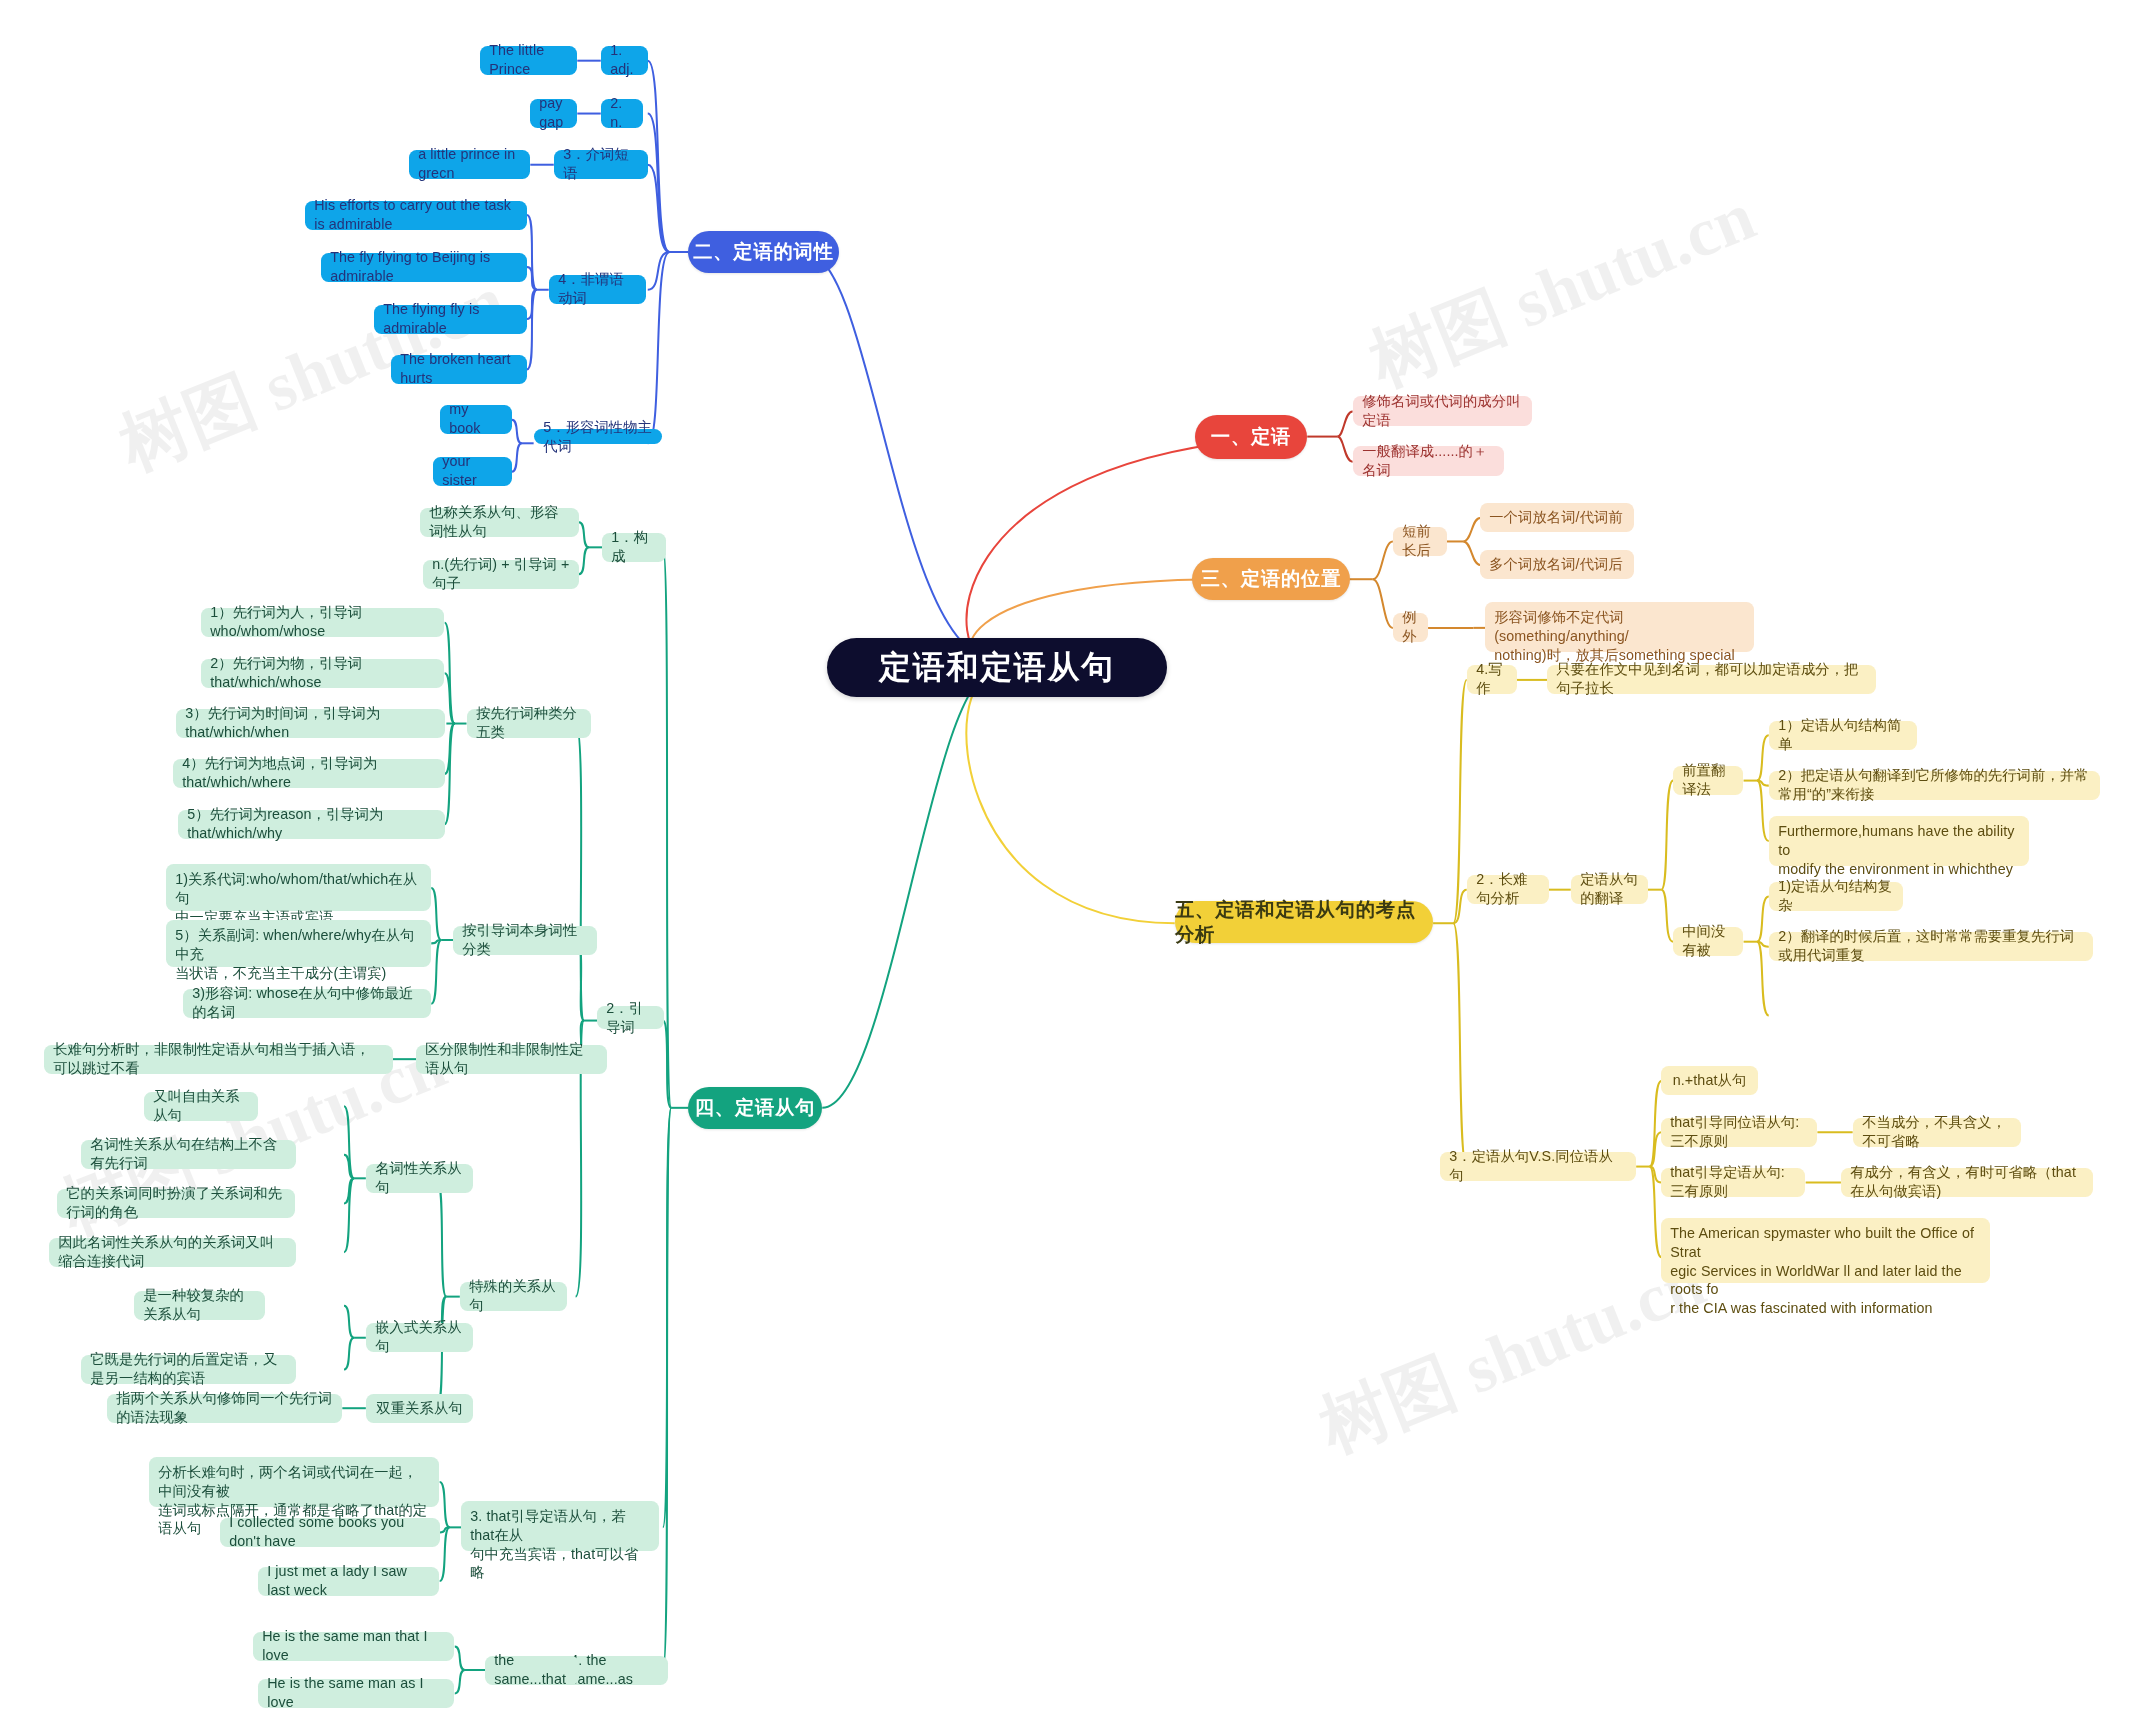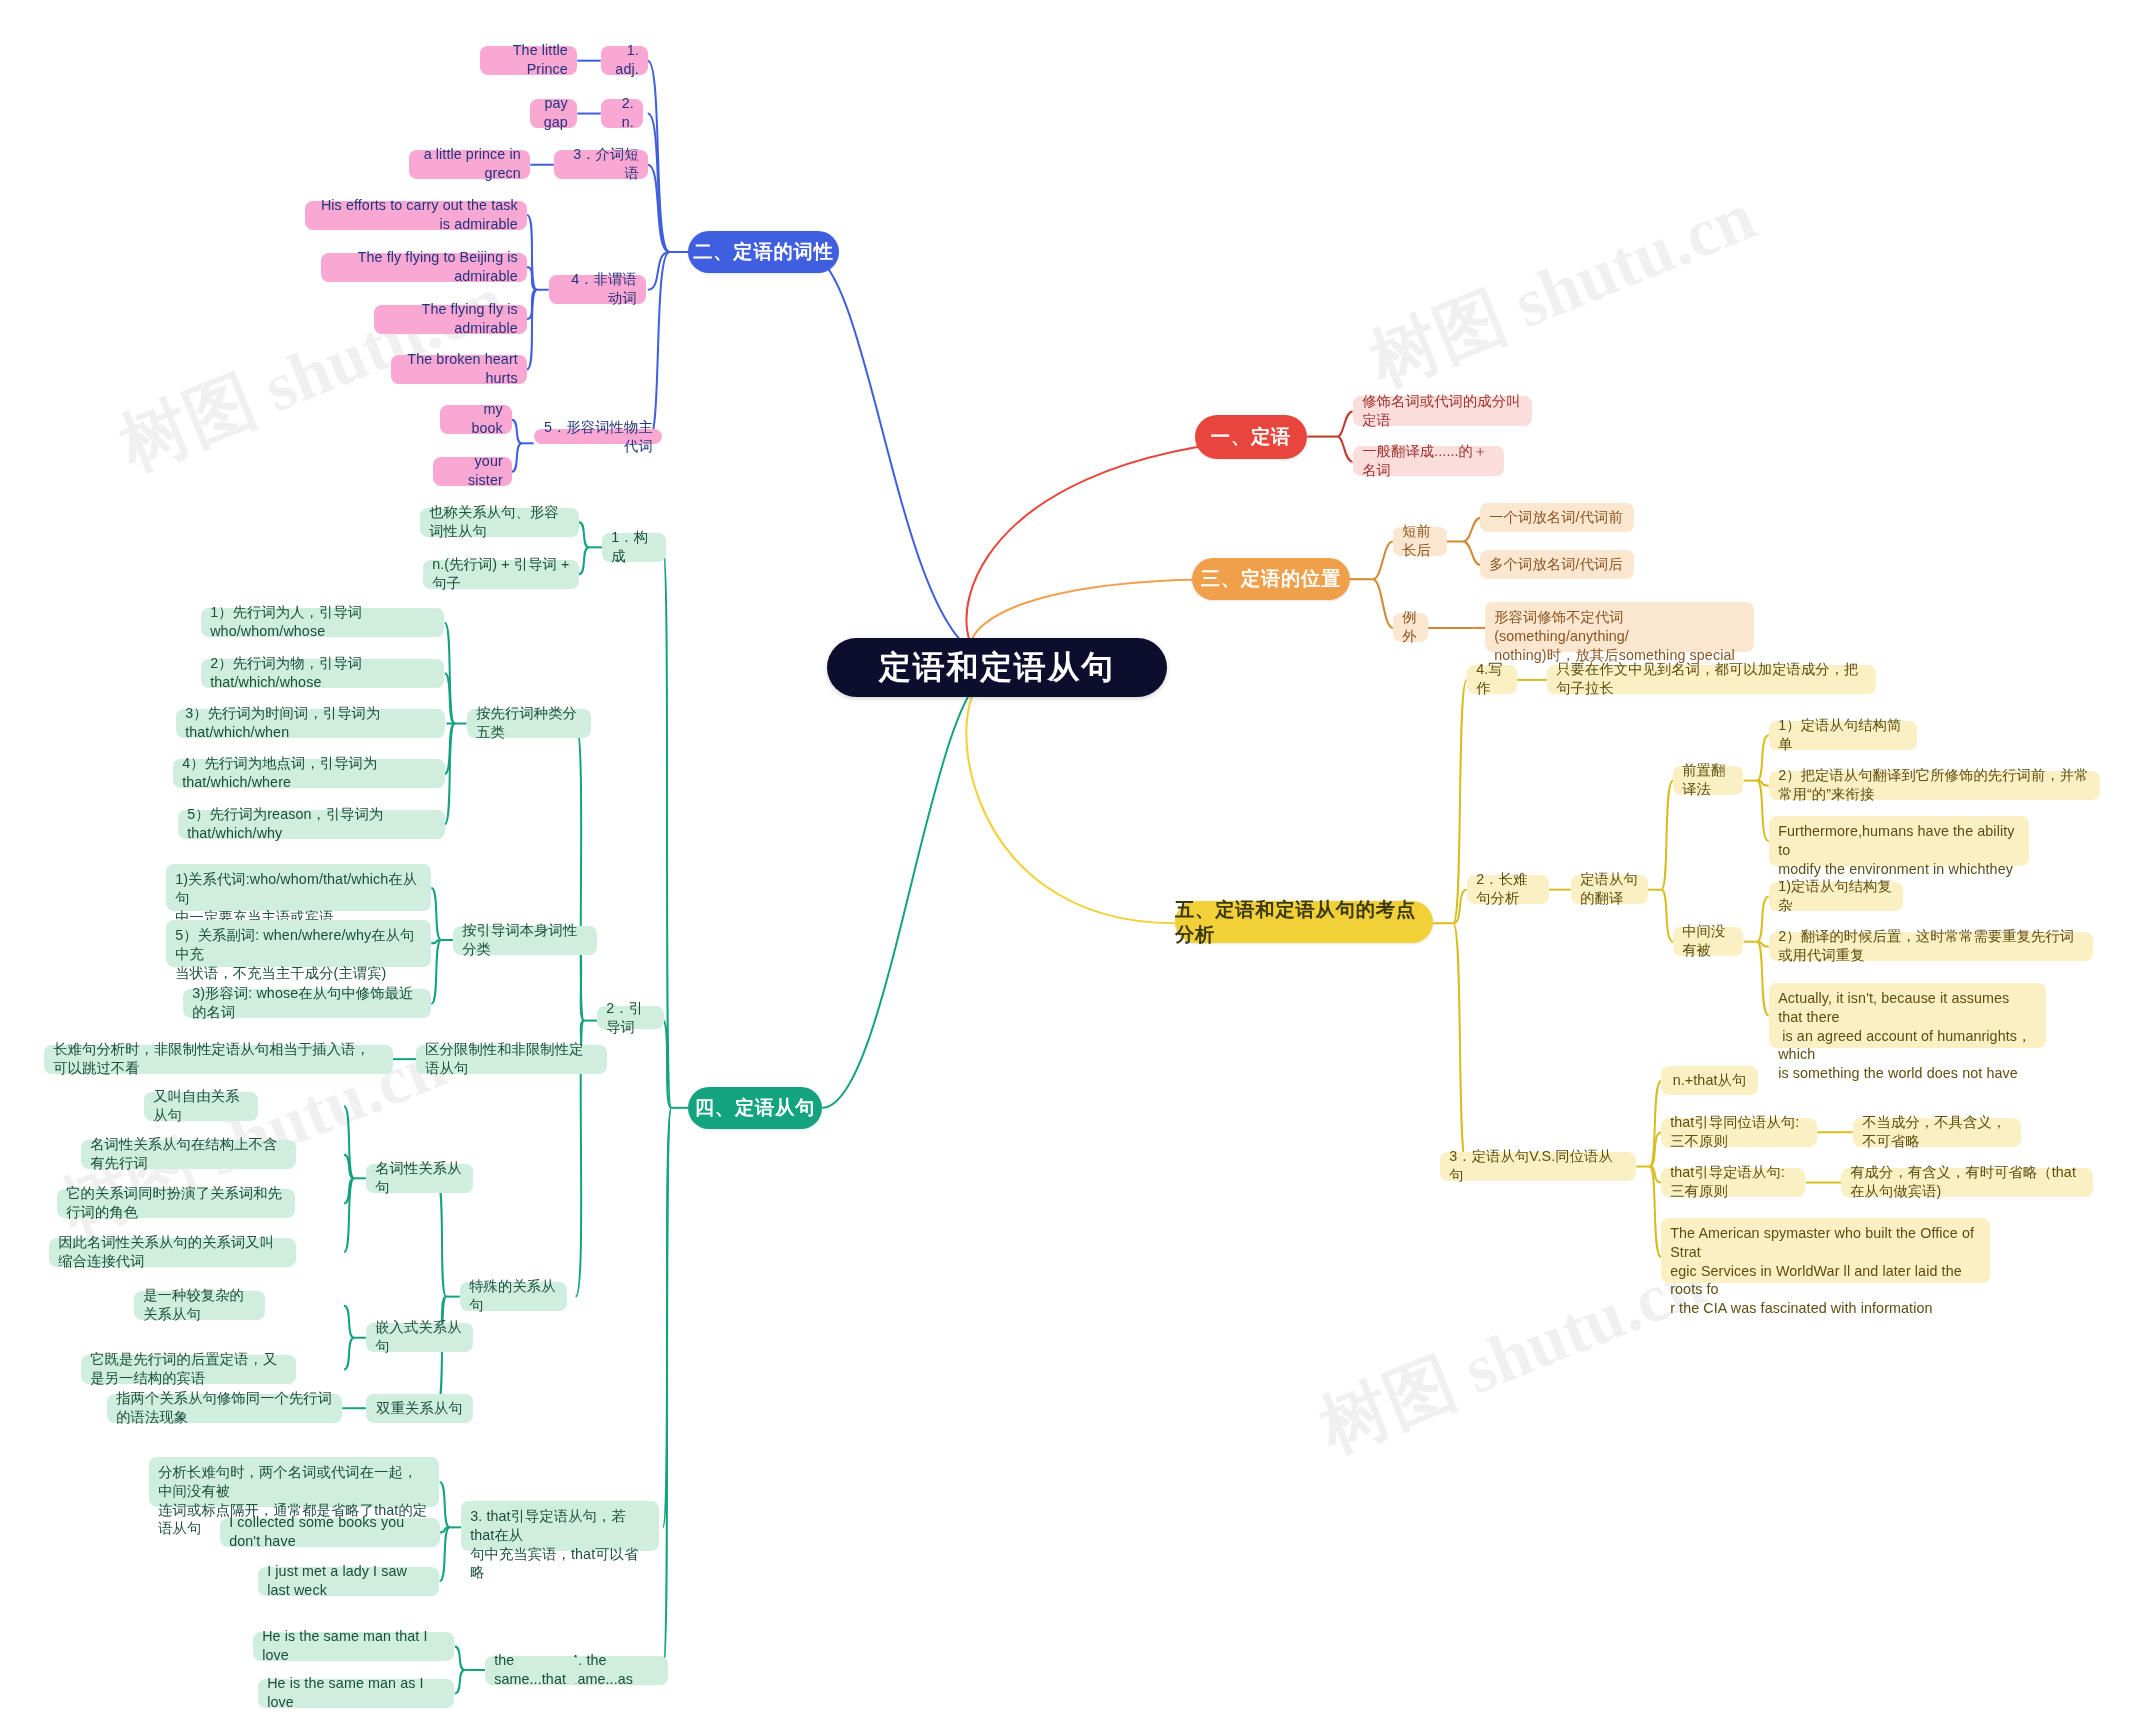--- a/index.html
+++ b/index.html
@@ -36,21 +36,21 @@
     box-shadow:0 0.8px 2.5px rgba(0,0,0,.12);
   }
   .l1.red{background:#e8453c;}
   .l1.blue{background:#3f5fe0;}
   .l1.orange{background:#f0a04b;color:#fff;}
   .l1.green{background:#13a37f;}
   .l1.yellow{background:#f2d038;color:#3a3a12;}
   
   .bx{font-size:14.3px;padding:5.9px 9.2px;color:#222;}
   .bx.red   {background:#fbdedc;color:#9c3330;}
-  .bx.blue  {background:#f9a8d4;color:#24337a;text-align:right;}
+  .bx.blue  {background:#0ea5e9;color:#24337a;}
   .bx.orange{background:#fbe6cf;color:#8a5420;}
   .bx.green {background:#cfeede;color:#1b4e3b;}
   .bx.yellow{background:#fbf0c4;color:#5d4d10;}
   .bx.wrap{align-items:flex-start;}
   .bx.c{justify-content:center;}
   
   .wm{
     position:absolute;color:#000;opacity:.055;
     font-size:69px;font-weight:bold;
     transform:rotate(-22deg);white-space:nowrap;
@@ -303,23 +303,20 @@
 
   <div class="node bx yellow c" style="left:1673px;top:766px;width:70px;height:28.5px;">前置翻译法</div>
   <div class="node bx yellow c" style="left:1769px;top:721px;width:148px;height:28.5px;">1）定语从句结构简单</div>
   <div class="node bx yellow c" style="left:1769px;top:771px;width:331px;height:28.5px;">2）把定语从句翻译到它所修饰的先行词前，并常常用“的”来衔接</div>
   <div class="node bx yellow wrap" style="left:1769px;top:816px;width:260px;height:50px;">Furthermore,humans have the ability to
 modify the environment in whichthey live</div>
 
   <div class="node bx yellow c" style="left:1673px;top:927px;width:70px;height:28.5px;">中间没有被</div>
   <div class="node bx yellow c" style="left:1769px;top:882px;width:134px;height:28.5px;">1)定语从句结构复杂</div>
   <div class="node bx yellow c" style="left:1769px;top:932px;width:324px;height:28.5px;">2）翻译的时候后置，这时常常需要重复先行词或用代词重复</div>
-  <div class="node bx yellow wrap" style="left:1769px;top:983px;width:277px;height:65px;">Actually, it isn't, because it assumes that there
- is an agreed account of humanrights，which
-is something the world does not have</div>
 
   <div class="node bx yellow c" style="left:1440px;top:1152px;width:196px;height:28.5px;">3．定语从句V.S.同位语从句</div>
   <div class="node bx yellow c" style="left:1661px;top:1066px;width:97px;height:28.5px;">n.+that从句</div>
   <div class="node bx yellow c" style="left:1661px;top:1118px;width:156px;height:28.5px;">that引导同位语从句:三不原则</div>
   <div class="node bx yellow c" style="left:1853px;top:1118px;width:168px;height:28.5px;">不当成分，不具含义，不可省略</div>
   <div class="node bx yellow c" style="left:1661px;top:1168px;width:144px;height:28.5px;">that引导定语从句:三有原则</div>
   <div class="node bx yellow c" style="left:1841px;top:1168px;width:252px;height:28.5px;">有成分，有含义，有时可省略（that在从句做宾语)</div>
   <div class="node bx yellow wrap" style="left:1661px;top:1218px;width:329px;height:65px;">The American spymaster who built the Office of Strat
 egic Services in WorldWar ll and later laid the roots fo
 r the CIA was fascinated with information</div>

